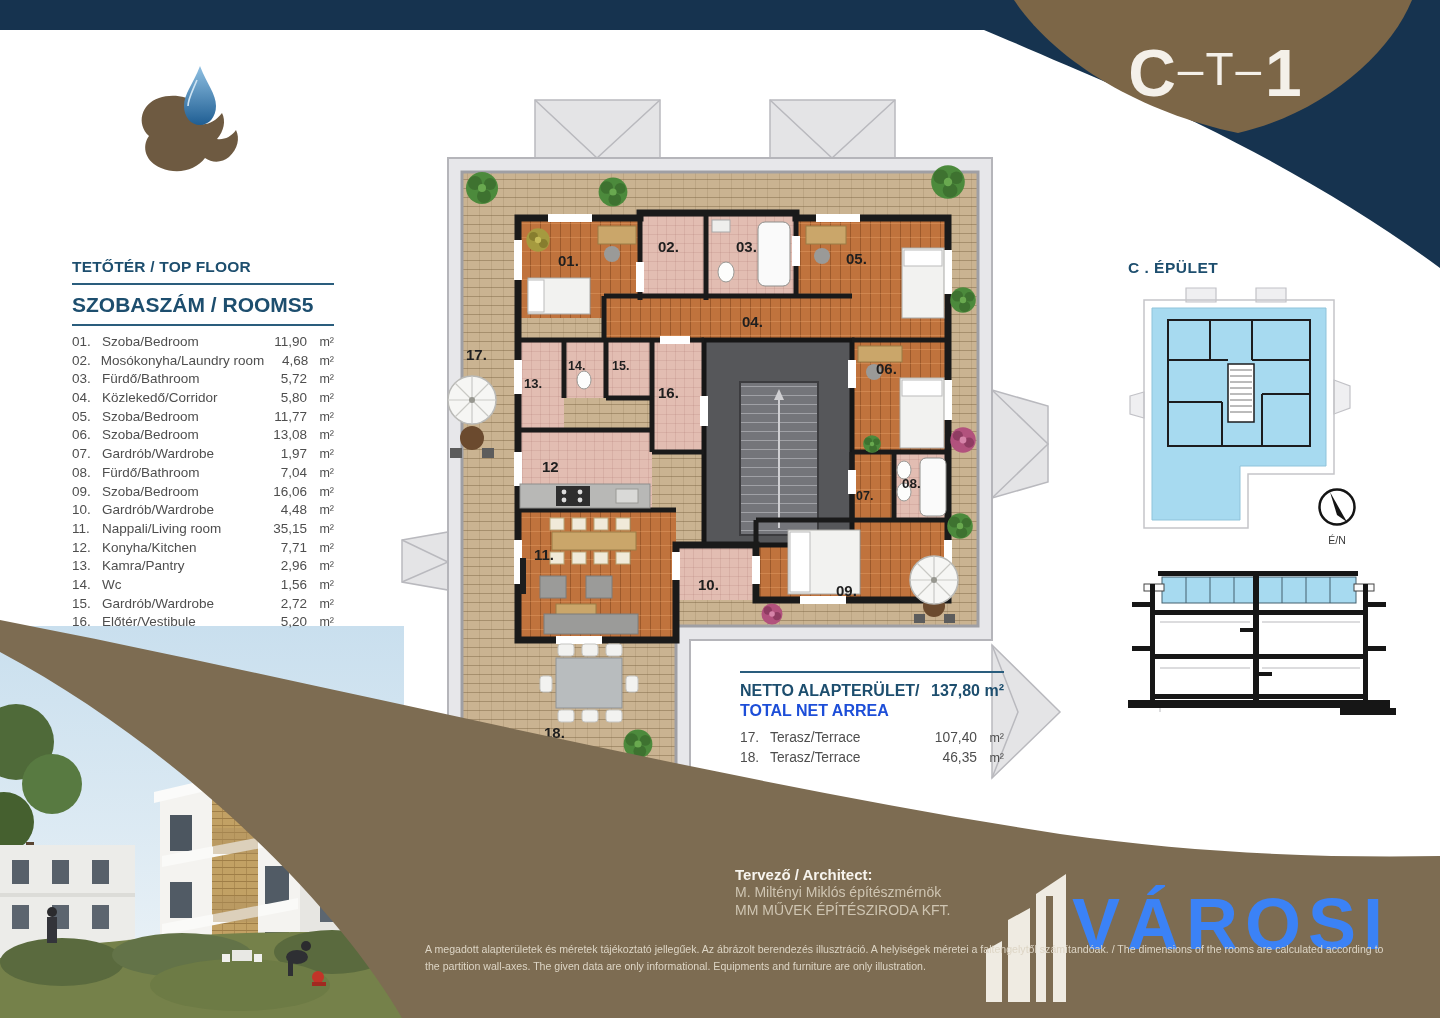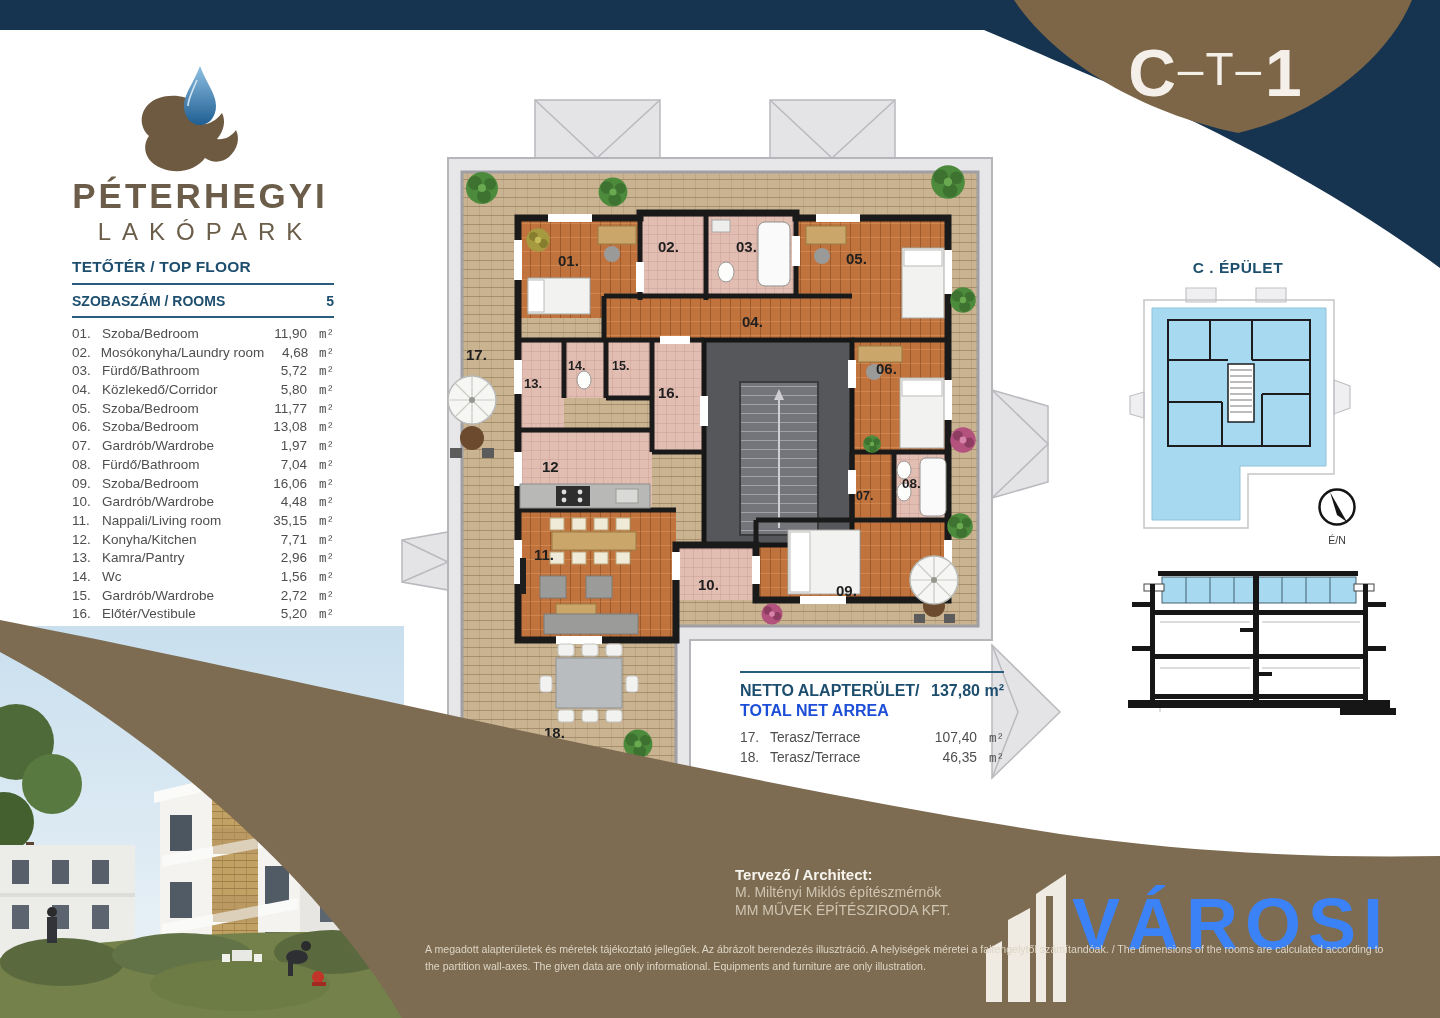--- a/index.html
+++ b/index.html
@@ -20,38 +20,38 @@
 
   
   .logo{left:55px;top:62px;width:290px;height:160px;text-align:center;z-index:5;}
   .logo-name{font-size:35px;font-weight:600;letter-spacing:3px;color:#6b5d49;margin-top:2px;}
   .logo-sub{font-size:24px;font-weight:400;letter-spacing:11px;color:#6b5d49;margin-top:2px;text-indent:11px;}
 
   
   .roomlist{left:72px;top:258px;width:262px;z-index:5;}
   .floor-heading{font-size:15.5px;font-weight:700;color:#1d4e6e;letter-spacing:.2px;}
   .rule{height:2px;background:#2a5d7d;margin:7px 0 8px 0;}
-  .rooms-heading{display:flex;justify-content:space-between;font-size:14px;font-weight:700;color:#1d4e6e;}
+  .rooms-heading{display:flex;font-size:21px;font-weight:700;color:#1d4e6e;}
   .rows{margin-top:6px;}
   .row{display:flex;align-items:baseline;height:18.7px;font-size:13.5px;color:#4e4e4e;}
   .rnum{width:30px;}
   .rname{flex:1;white-space:nowrap;}
   .rarea{width:46px;text-align:right;}
-  .runit{width:27px;text-align:right;font-size:12.5px;font-family:Liberation Mono, monospace;}
+  .runit{width:27px;text-align:right;font-size:12.5px;}
 
   
   .netbox{left:740px;top:664px;width:264px;z-index:5;}
   .net-title{display:flex;justify-content:space-between;font-size:16px;font-weight:700;color:#1d4e6e;line-height:20px;}
   .net-title2{font-size:16px;font-weight:700;color:#1d4ed8;line-height:20px;}
   .net-rows{margin-top:9px;}
   .net-rows .row{height:19.5px;font-size:13.8px;}
 
   
   .bldg-heading{left:1128px;top:259px;width:220px;font-size:15.5px;font-weight:700;color:#1d4e6e;
-                letter-spacing:.5px;z-index:5;text-align:center;}
+                letter-spacing:.5px;z-index:5;}
 
   
   .footer-label{font-size:15px;font-weight:700;color:#f7f4ee;}
   .footer-val{font-size:14px;color:#cfc5b2;line-height:18px;}
   .investor{left:425px;top:866px;width:300px;z-index:6;}
   .architect{left:735px;top:866px;width:320px;z-index:6;}
   .brand{left:1072px;top:850px;width:360px;z-index:6;color:#3b82f6;margin-top:33px;}
   .brand-name{font-size:72px;font-weight:700;letter-spacing:7px;}
   .brand-sub{font-size:15px;font-weight:300;letter-spacing:13px;margin-top:2px;margin-left:4px;}
   .disclaimer{left:425px;top:941px;width:1000px;font-size:10.6px;line-height:16.5px;color:#ddd5c5;z-index:7;}
@@ -449,25 +449,20 @@
       <path d="M197,80 C192,92 188,99 188,106" stroke="#cfe4f2" stroke-width="1.6" fill="none"></path>
     </g>
   </svg>
 
   <div class="abs unit-code">
     <span class="code-big">C</span>
     <span class="code-thin">–T–</span>
     <span class="code-big">1</span>
   </div>
 
-  <div class="abs logo">
-    <div style="height:112px;"></div>
-    <div class="logo-name">PÉTERHEGYI</div>
-    <div class="logo-sub">LAKÓPARK</div>
-  </div>
 
   <div class="abs roomlist">
     <div class="floor-heading">TETŐTÉR / TOP FLOOR</div>
     <div class="rule"></div>
     <div class="rooms-heading">
       <span>SZOBASZÁM / ROOMS</span>
       <span>5</span>
     </div>
     <div class="rule"></div>
     <div class="rows">

